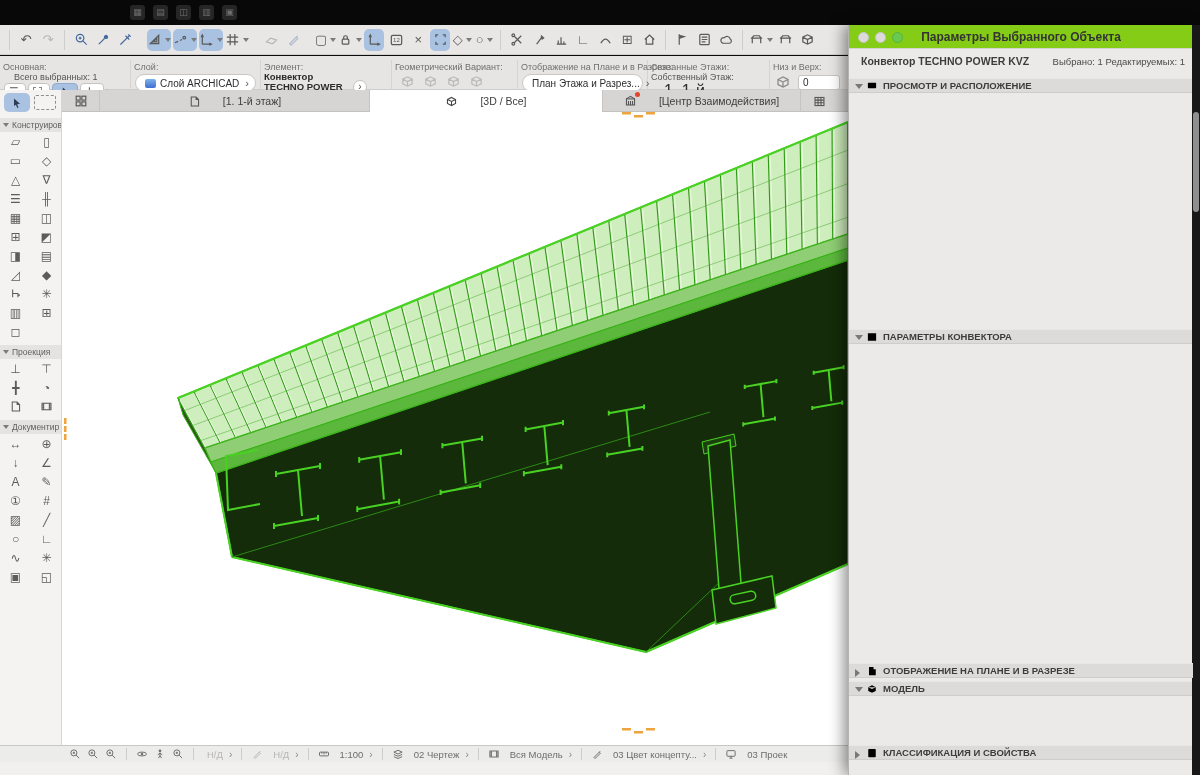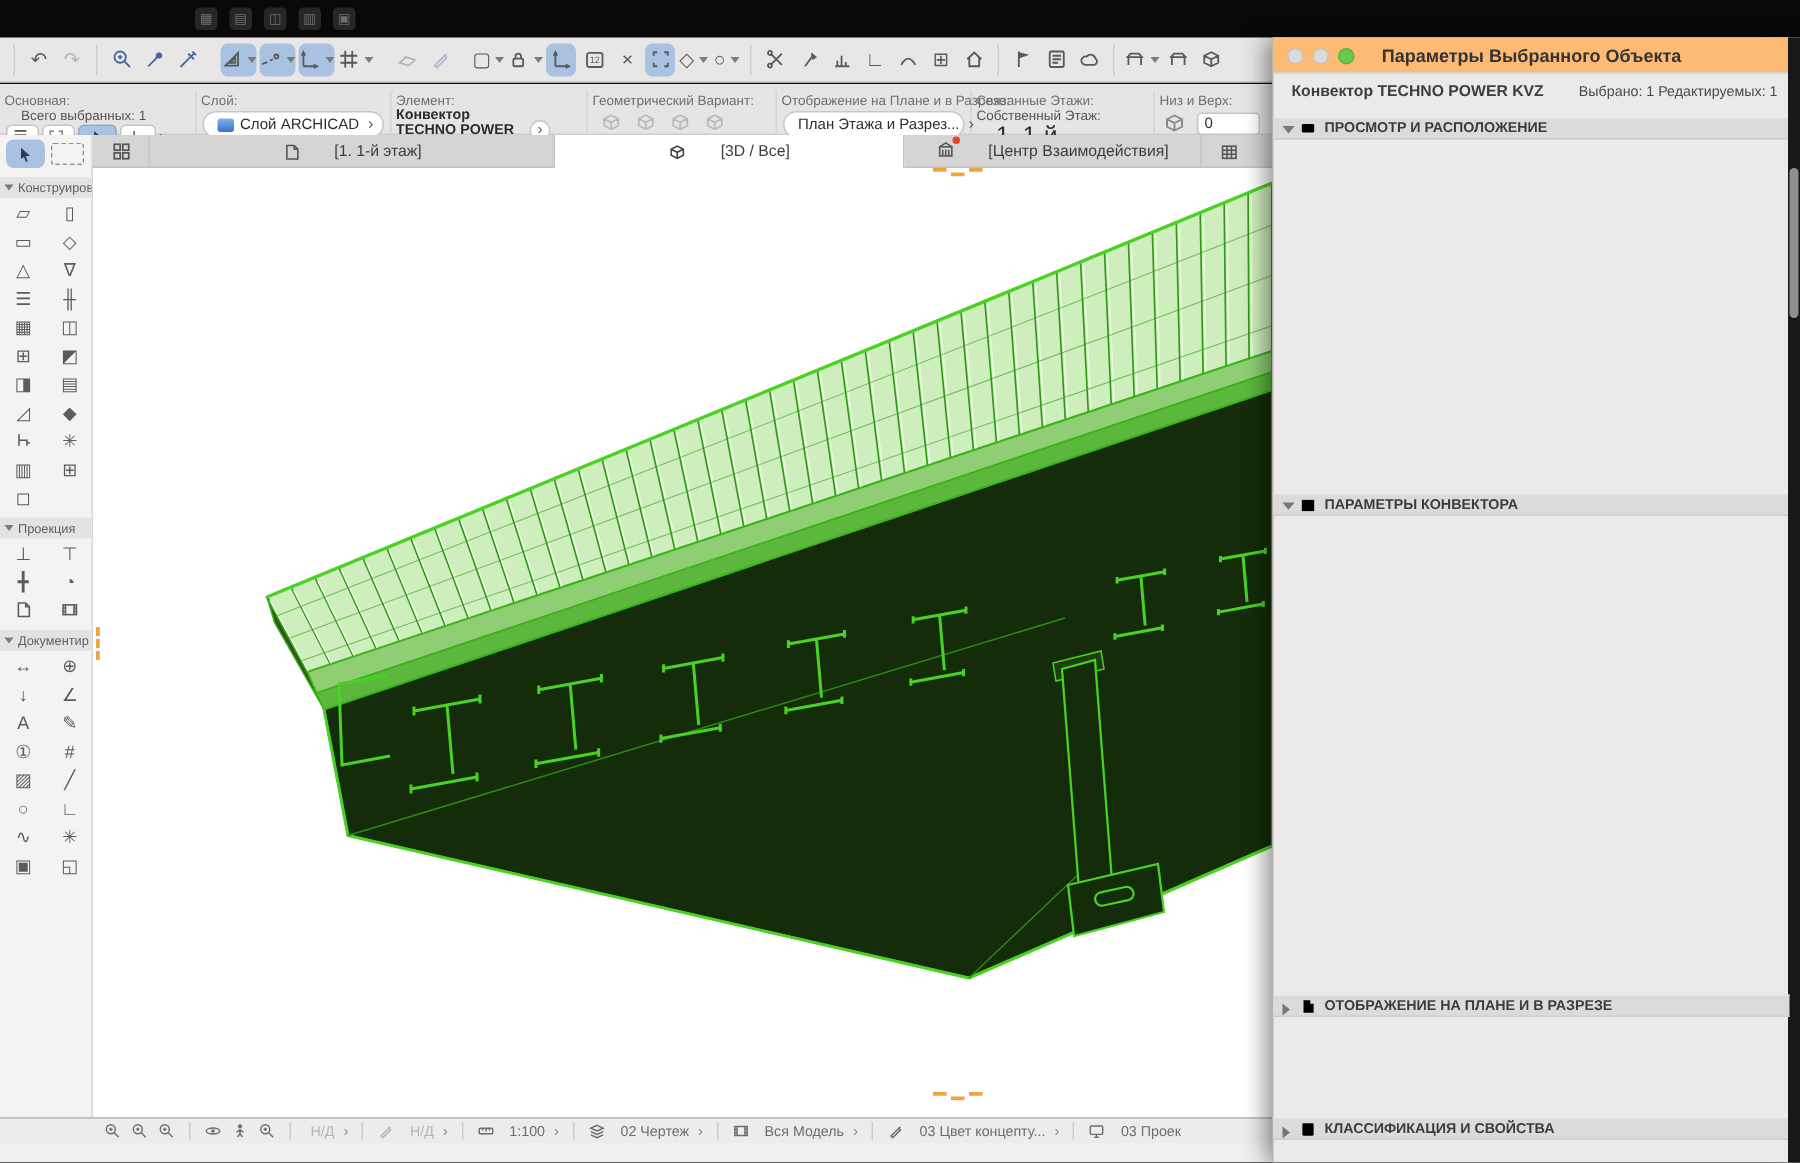--- a/index.html
+++ b/index.html
@@ -69,21 +69,21 @@
   #statusbar .sbi .ic { width:12px; height:12px; }
   #statusbar .sbl { margin:0 4px; white-space:nowrap; }
   #statusbar .ghost { color:#b8b6b5; }
   #statusbar .sbc { color:#8a8a8a; font-size:10px; margin-left:2px; }
   #statusbar .sep { height:12px; margin:0 6px; }
   #understrip { left:0; top:762px; width:1200px; height:13px; background:#f1f0ef; }
 
   
   #dialog { left:848px; top:25px; width:345px; height:750px; background:#eceae9;
     border-left:1px solid #b5b3b2; box-shadow:-4px 0 14px rgba(0,0,0,.45); font-size:10.5px; color:#3d3d3d; }
-  #dlg-titlebar { position:absolute; left:0; top:0; width:100%; height:24px; background:#fdba74;
+  #dlg-titlebar { position:absolute; left:0; top:0; width:100%; height:24px; background:#84cc16;
     border-bottom:1px solid #d6d4d3; }
   .tl { position:absolute; top:6.5px; width:11px; height:11px; border-radius:50%; }
   #dlg-title { text-align:center; font-size:12px; font-weight:bold; color:#343434; line-height:24px; }
   .band { position:absolute; left:0; width:100%; height:15px; background:#dddbda; border-top:1px solid #e9e7e6;
     border-bottom:1px solid #cfcdcc; font-size:9.5px; font-weight:bold; color:#3c3c3c; line-height:14px;
     padding-left:34px; white-space:nowrap; overflow:hidden; }
   .band .tri { position:absolute; left:6px; top:5px; width:0; height:0; }
   .tri.down { border-left:4px solid transparent; border-right:4px solid transparent; border-top:5px solid #787878; }
   .tri.right { border-top:4px solid transparent; border-bottom:4px solid transparent; border-left:5px solid #787878; }
   .band .bic { position:absolute; left:17px; top:1px; width:12px; height:12px; color:#5c5c5c; }
@@ -975,20 +975,27 @@
     </div>
 
     <div class="band" style="top:638px;z-index:5">
       <span class="tri right"></span>
       <svg class="bic">
           <use href="#i-doc"></use>
         </svg>
       <span>ОТОБРАЖЕНИЕ НА ПЛАНЕ И В РАЗРЕЗЕ</span>
     </div>
 
+    <div class="band" style="top:656px">
+      <span class="tri down"></span>
+      <svg class="bic">
+          <use href="#i-cube"></use>
+        </svg>
+      <span>МОДЕЛЬ</span>
+    </div>
 
     <div class="band" style="top:720px">
       <span class="tri right"></span>
       <svg class="bic">
           <use href="#i-list"></use>
         </svg>
       <span>КЛАССИФИКАЦИЯ И СВОЙСТВА</span>
     </div>
 
   </div>

